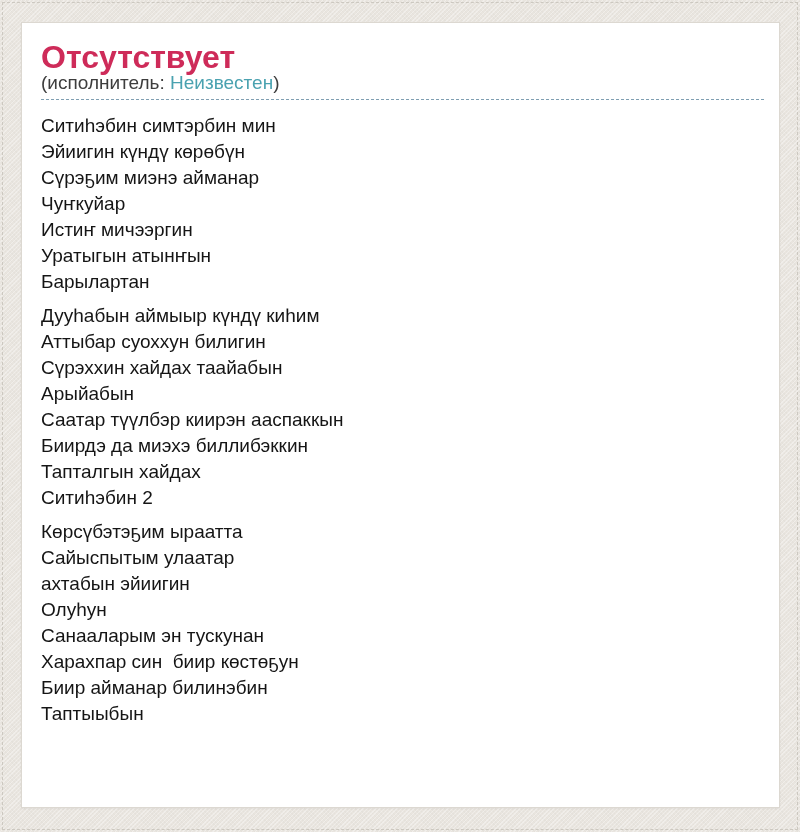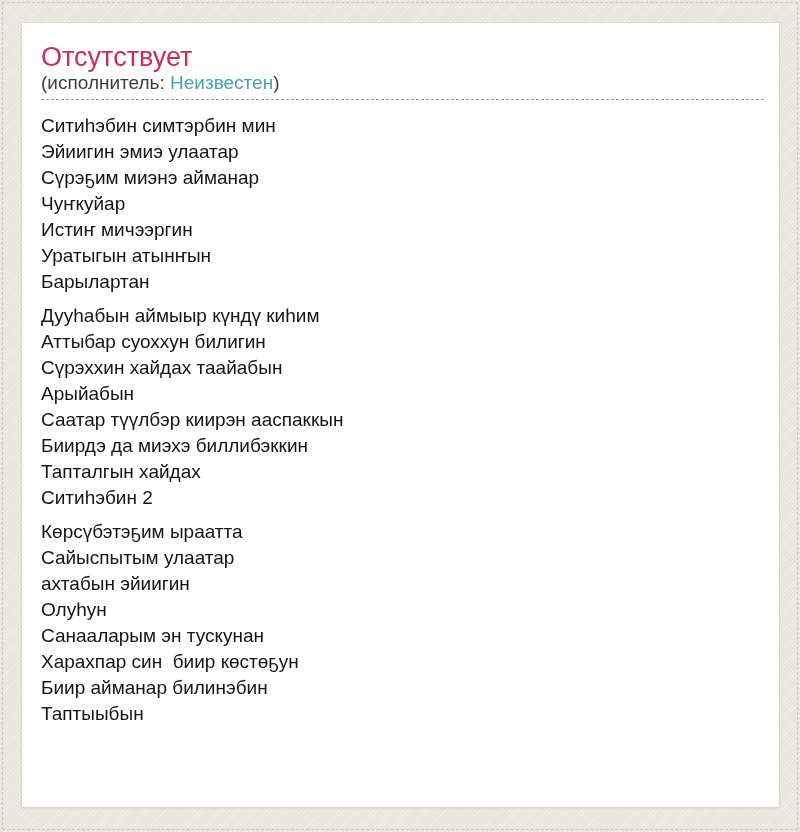--- a/index.html
+++ b/index.html
@@ -34,23 +34,23 @@
     left: 21px;
     top: 22px;
     width: 759px;
     min-height: 786px;
     background: var(--card-background);
     border: 1px solid var(--card-border);
     box-shadow: 0 1px 2px rgba(0,0,0,.05);
     padding: 21px 15px 24px 19px;
   }
   .title {
-    font-size: 27px;
+    font-size: 32px;
     line-height: 27px;
-    font-weight: 400;
+    font-weight: 700;
     color: var(--title);
   }
   .subtitle {
     margin-top: 2px;
     font-size: 19px;
     line-height: 20px;
     color: var(--subtitle-text);
     white-space: pre-wrap;
     padding-bottom: 6px;
     border-bottom: 1px dashed var(--separator);
@@ -73,21 +73,21 @@
 <body>
 
 <div class="frame"></div>
 
 <div class="card">
   <h1 class="title">Отсутствует</h1>
   <div class="subtitle"><span>(исполнитель: </span><a href="#" class="artist-link">Неизвестен</a><span>)</span></div>
   <div class="lyrics" id="lyrics">
       <div class="stanza">
         <div class="lyric-line">Ситиһэбин симтэрбин мин</div>
-        <div class="lyric-line">Эйиигин эмиэ улаатар</div>
+        <div class="lyric-line">Эйиигин күндү көрөбүн</div>
         <div class="lyric-line">Сүрэҕим миэнэ айманар</div>
         <div class="lyric-line">Чуҥкуйар</div>
         <div class="lyric-line">Истиҥ мичээргин</div>
         <div class="lyric-line">Уратыгын атынҥын</div>
         <div class="lyric-line">Барылартан</div>
       </div>
       <div class="stanza">
         <div class="lyric-line">Дууһабын аймыыр күндү киһим</div>
         <div class="lyric-line">Аттыбар суоххун билигин</div>
         <div class="lyric-line">Сүрэххин хайдах таайабын</div>

